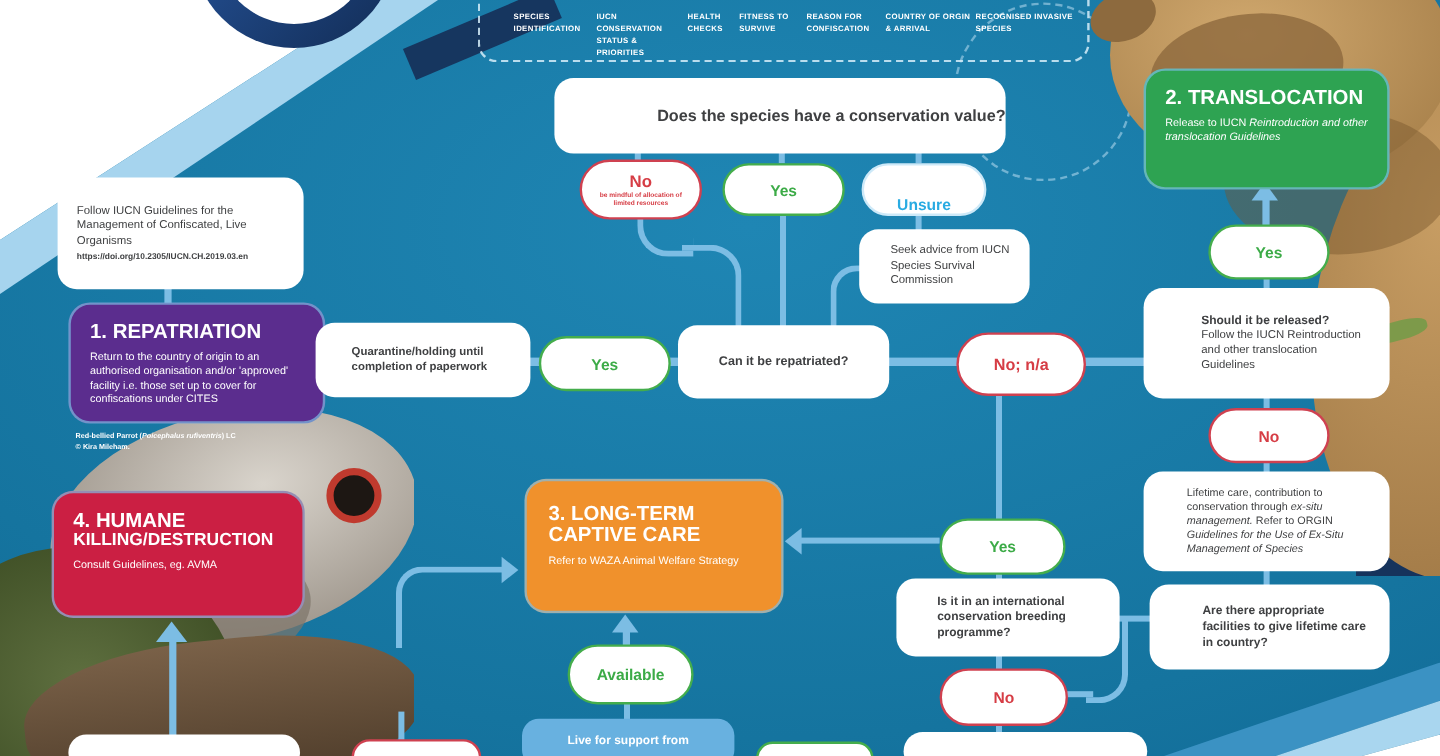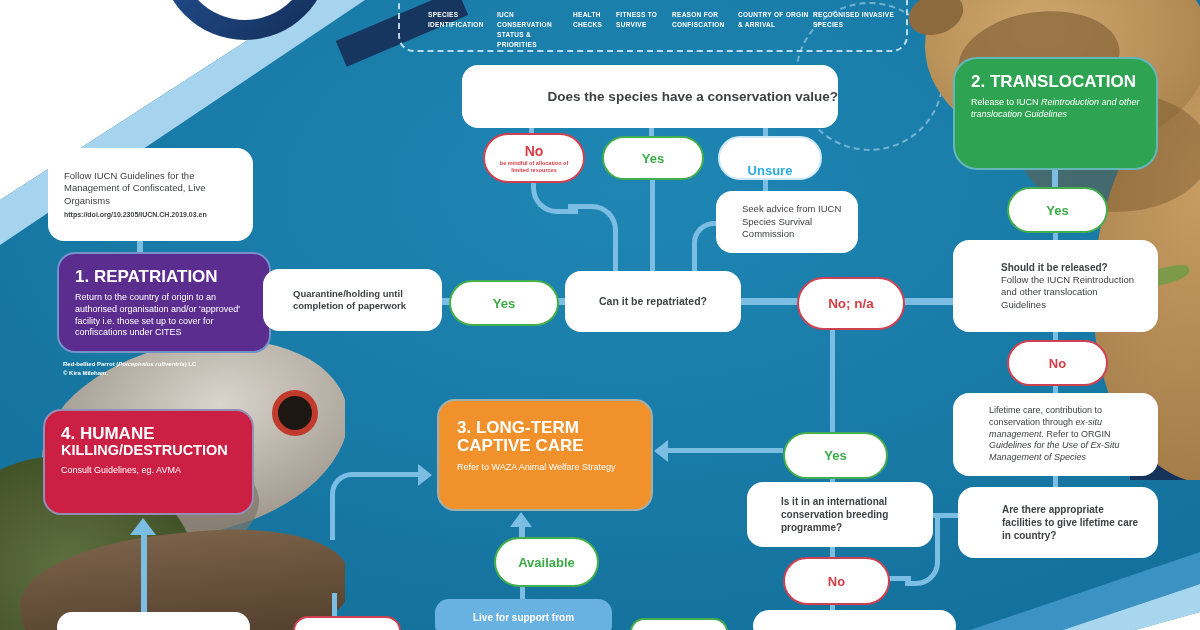--- a/index.html
+++ b/index.html
@@ -176,21 +176,21 @@
   <div class="pill green" style="left:449px;top:280px;width:106px;height:42px;">
     <span>Yes</span>
   </div>
   <div class="box" style="left:565px;top:271px;width:176px;height:61px;align-items:center;font-weight:bold;font-size:10.5px;">
     <span>Can it be repatriated?</span>
   </div>
   <div class="pill red" style="left:797px;top:277px;width:104px;height:49px;font-size:13.5px;">
     <span>No; n/a</span>
   </div>
 
-  <div class="bigbox" style="left:953px;top:57px;width:205px;height:113px;background:#2ea352;border-radius:24px;">
+  <div class="bigbox" style="left:953px;top:57px;width:205px;height:101px;background:#2ea352;">
     <div class="t">2. TRANSLOCATION</div>
     <div class="s"><span>Release to IUCN </span><span class="it">Reintroduction and other translocation Guidelines</span></div>
   </div>
   <div class="pill green" style="left:1007px;top:187px;width:97px;height:42px;">
     <span>Yes</span>
   </div>
   <div class="box" style="left:953px;top:240px;width:205px;height:92px;padding-left:48px;padding-right:14px;box-sizing:border-box;">
     <div class="b" style="font-size:10px;">Should it be released?</div>
     <div>Follow the IUCN Reintroduction and other translocation Guidelines</div>
   </div>
@@ -209,21 +209,21 @@
     <div class="t2">KILLING/DESTRUCTION</div>
     <div class="s">Consult Guidelines, eg. AVMA</div>
   </div>
 
   <div class="bigbox" style="left:437px;top:399px;width:216px;height:112px;background:#f0912c;padding:18px;">
     <div class="t">3. LONG-TERM</div>
     <div class="t">CAPTIVE CARE</div>
     <div class="s">Refer to WAZA Animal Welfare Strategy</div>
   </div>
 
-  <div class="pill green" style="left:494px;top:537px;width:101px;height:46px;">
+  <div class="pill green" style="left:473px;top:537px;width:101px;height:46px;">
     <span>Available</span>
   </div>
   <div class="bluebox" style="left:435px;top:599px;width:177px;height:40px;">
     <span>Live for support from</span>
   </div>
 
   <div class="pill green" style="left:783px;top:432px;width:101px;height:43px;">
     <span>Yes</span>
   </div>
   <div class="box" style="left:747px;top:482px;width:186px;height:65px;padding-left:34px;padding-right:12px;box-sizing:border-box;font-weight:bold;font-size:10px;">

